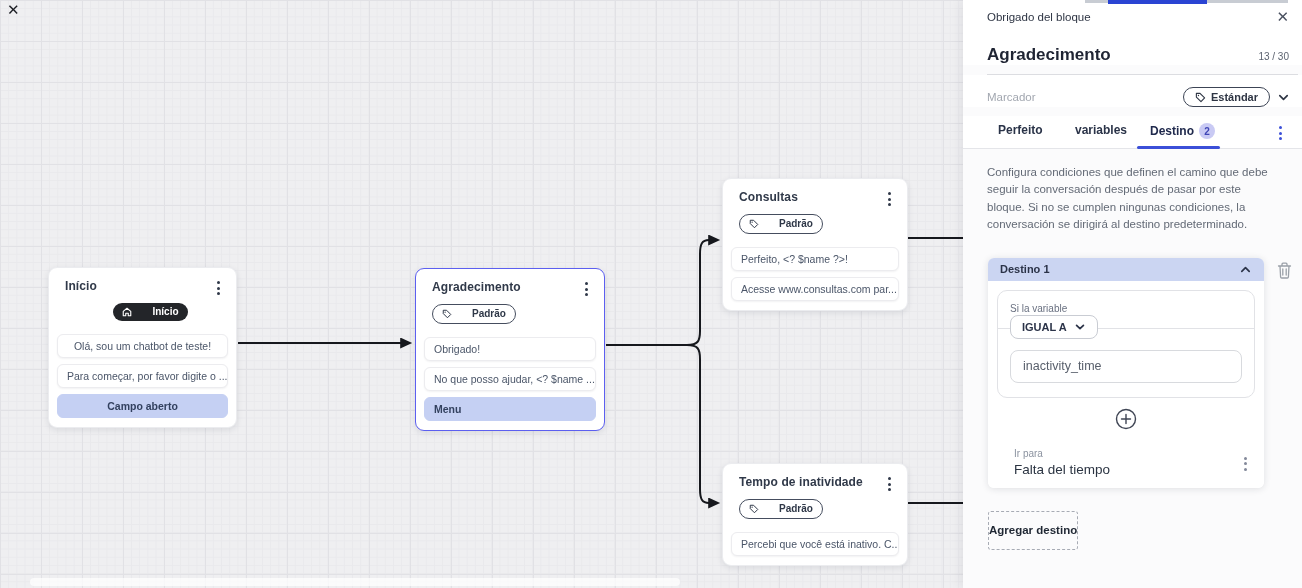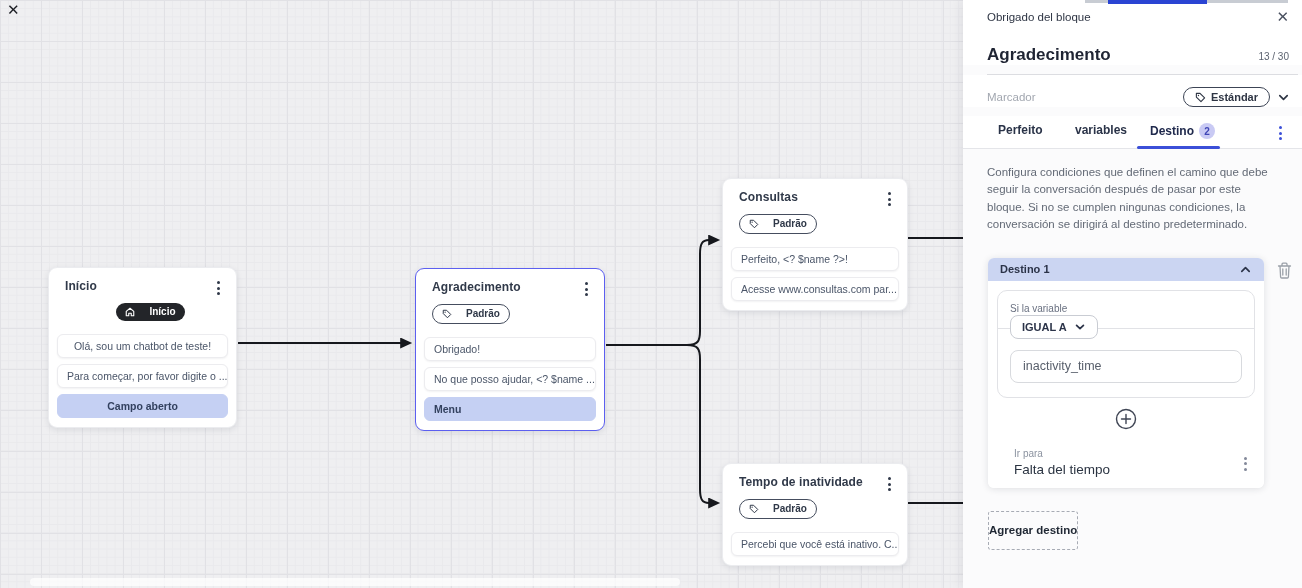--- a/index.html
+++ b/index.html
@@ -26,21 +26,21 @@
   .node { position:absolute; background:#fff; border:1px solid #ebecef; border-radius:9px;
     box-shadow:0 2px 6px rgba(30,35,55,.10); }
   .node.selected { border:1.6px solid #5c5ff0; }
   .node-top { display:flex; justify-content:space-between; align-items:flex-start; padding:11px 12px 0 16px; }
   .node-title { font-size:12px; font-weight:700; color:#303949; letter-spacing:.1px; }
   .kebab { display:flex; flex-direction:column; gap:2.5px; padding:2px 4px; cursor:pointer; }
   .kebab i { width:3px; height:3px; border-radius:50%; background:#2f3848; }
   .kebab.blue i { background:#3b4fd8; }
   .kebab.gray i { background:#83899a; }
   .badge-row { padding:6px 0 0 16px; }
-  .badge { display:inline-flex; align-items:center; gap:14px; font-size:10px; font-weight:700;
+  .badge { display:inline-flex; align-items:center; gap:20px; font-size:10px; font-weight:700;
     border-radius:11px; padding:3px 9px; line-height:1.2; }
   .badge.dark { background:#232529; color:#fff; }
   .badge.outline { background:#fff; color:#2f3848; border:1.2px solid #454d5e; }
   .node-rows { padding:7px 8px 9px; }
   .msg-row { background:#fff; border:1px solid #ececef; border-radius:6px;
     box-shadow:0 1px 2px rgba(30,35,55,.06); padding:5px 9px; font-size:10.5px; color:#4a5568;
     margin-top:6px; white-space:nowrap; overflow:hidden; }
   .msg-row.hl { background:#c5d0f3; border-color:#c5d0f3; box-shadow:none; font-weight:700; color:#33415f; }
 
   

